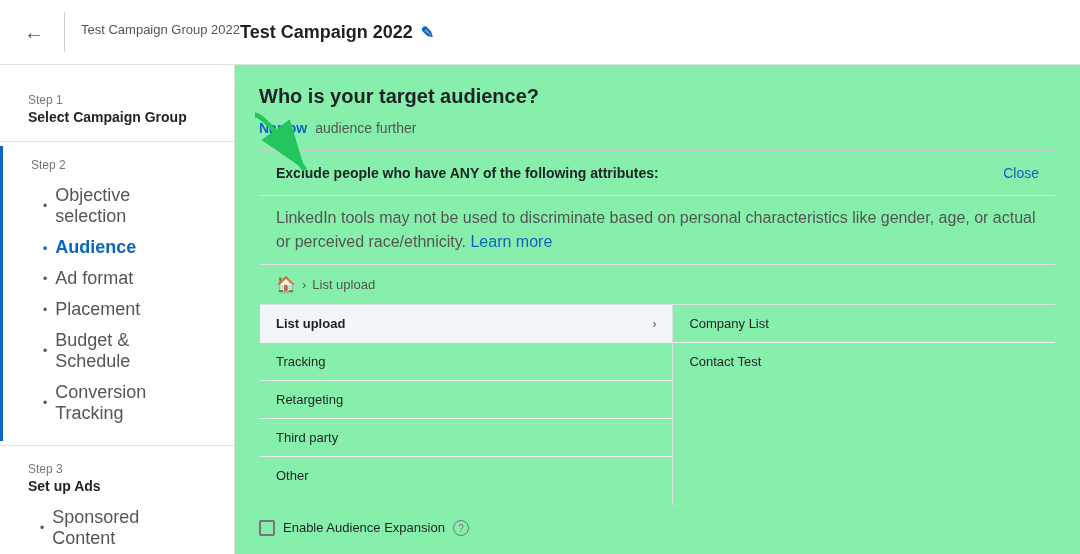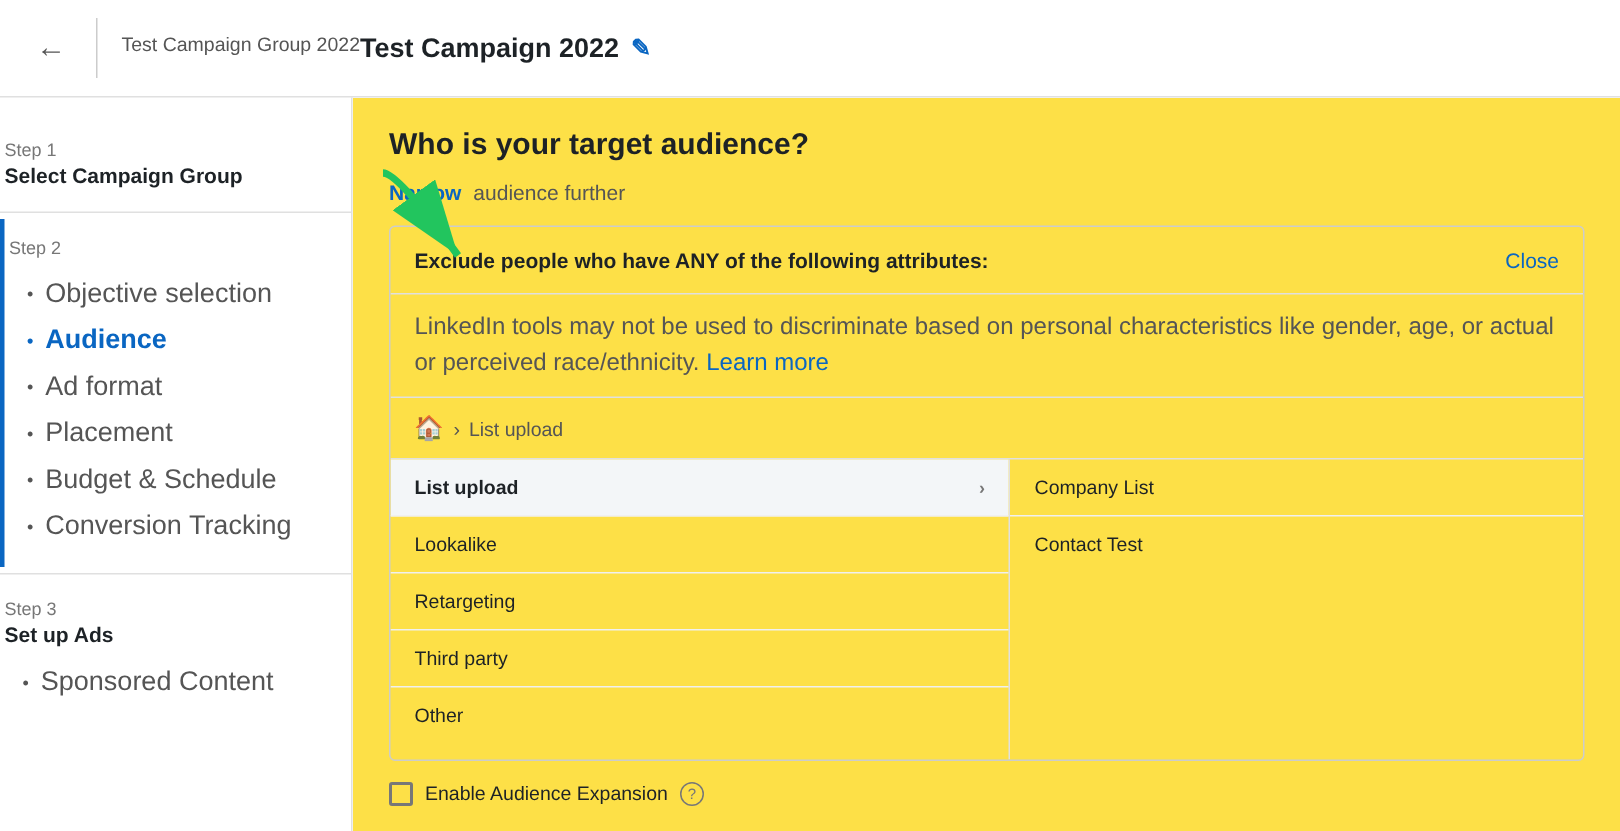--- a/index.html
+++ b/index.html
@@ -37,40 +37,40 @@
     .main-layout { display: flex; height: calc(554px - 65px); }
 
     
     .sidebar {
       width: 235px;
       border-right: 1px solid #e0e0e0;
       padding: 16px 0;
       flex-shrink: 0;
       overflow-y: auto;
     }
-    .step-block { padding: 12px 3px; }
+    .step-block { padding: 12px 28px; }
     .step-label { font-size: 12px; color: #777; margin-bottom: 2px; }
     .step-title { font-size: 14px; font-weight: 700; color: #1d2226; }
     .step-items { margin-top: 8px; padding-left: 4px; }
     .step-item {
       display: flex;
       align-items: center;
       padding: 5px 0 5px 8px;
       font-size: 18px;
       color: #555;
       cursor: pointer;
     }
     .step-item::before { content: '•'; margin-right: 8px; font-size: 12px; }
     .step-item.active { color: #0a66c2; font-weight: 600; }
     .step-item.active::before { content: '•'; color: #0a66c2; }
     .sidebar-divider { height: 1px; background: #e0e0e0; margin: 4px 0; }
     .step-block-bordered { border-left: 3px solid #0a66c2; }
 
     
-    .main-content { flex: 1; padding: 20px 24px; overflow-y: auto; background: #fde047; position: relative; }
+    .main-content { flex: 1; padding: 20px 24px; overflow-y: auto; background: #86efac; position: relative; }
 
     .page-title { font-size: 20px; font-weight: 700; margin-bottom: 12px; }
 
     .narrow-row { display: flex; align-items: center; gap: 8px; margin-bottom: 14px; }
     .narrow-link { color: #0a66c2; font-weight: 600; cursor: pointer; text-decoration: none; }
     .narrow-text { color: #555; font-size: 14px; }
 
     
     .exclude-box {
       border: 1px solid #ccc;
@@ -260,21 +260,21 @@
         <span>List upload</span>
       </div>
 
       <div class="list-area">
         <div class="list-left">
           <div class="list-item-row selected">
             <span>List upload</span>
             <span class="chevron">›</span>
           </div>
           <div class="list-item-row">
-            <span>Lookalike</span>
+            <span>Tracking</span>
           </div>
           <div class="list-item-row">
             <span>Retargeting</span>
           </div>
           <div class="list-item-row">
             <span>Third party</span>
           </div>
           <div class="list-item-row">
             <span>Other</span>
           </div>

